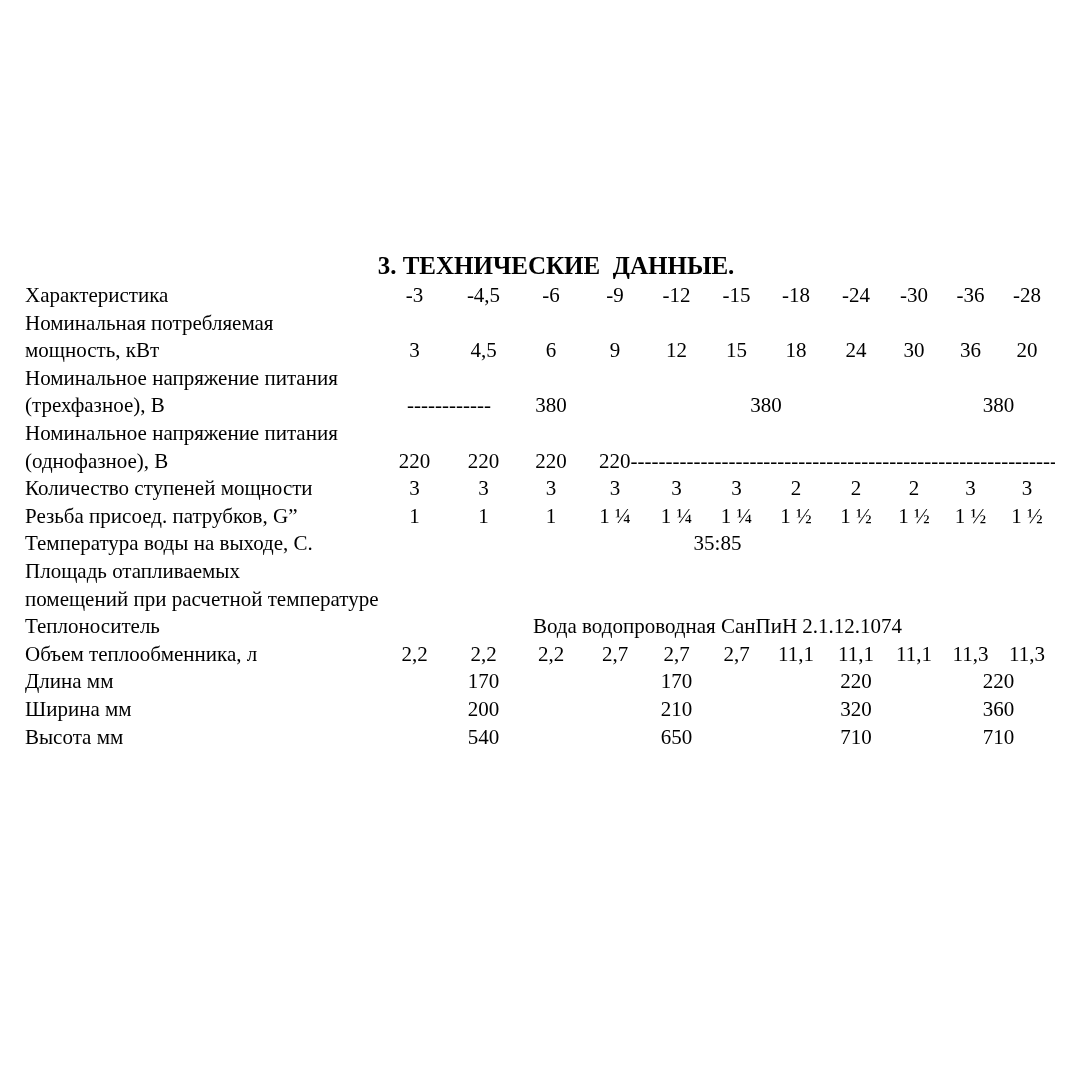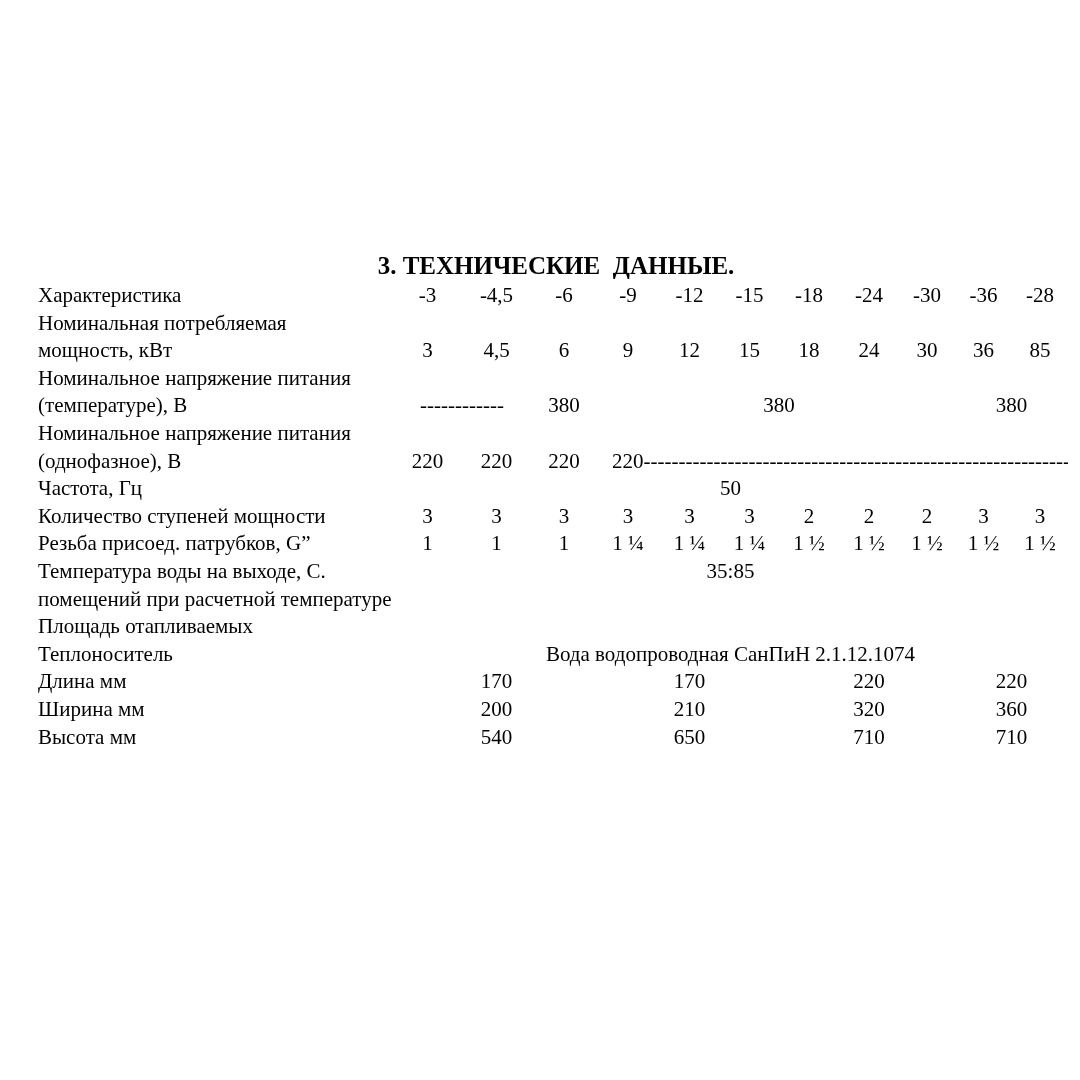--- a/index.html
+++ b/index.html
@@ -29,21 +29,20 @@
     margin-left: 16px;
   }
   table.tech-table {
     position: absolute;
     left: 25px;
     top: 282px;
     width: 1030px;
     border-collapse: collapse;
     table-layout: fixed;
     font-size: 21px;
-    margin-left: 13px;
   }
   table.tech-table td {
     padding: 0;
     line-height: 27.6px;
     height: 27.6px;
     text-align: center;
     white-space: nowrap;
     overflow: hidden;
     vertical-align: bottom;
   }
@@ -111,38 +110,38 @@
           <td>3</td>
           <td>4,5</td>
           <td>6</td>
           <td>9</td>
           <td>12</td>
           <td>15</td>
           <td>18</td>
           <td>24</td>
           <td>30</td>
           <td>36</td>
-          <td>85</td>
+          <td>20</td>
         </tr>
         <tr>
           <td class="lbl">Номинальное напряжение питания</td>
           <td></td>
           <td></td>
           <td></td>
           <td></td>
           <td></td>
           <td></td>
           <td></td>
           <td></td>
           <td></td>
           <td></td>
           <td></td>
         </tr>
         <tr>
-          <td class="lbl">(температуре), В</td>
+          <td class="lbl">(трехфазное), В</td>
           <td colspan="2">------------</td>
           <td>380</td>
           <td></td>
           <td colspan="4">380</td>
           <td></td>
           <td colspan="2">380</td>
         </tr>
         <tr>
           <td class="lbl">Номинальное напряжение питания</td>
           <td></td>
@@ -156,24 +155,20 @@
           <td></td>
           <td></td>
           <td></td>
         </tr>
         <tr>
           <td class="lbl">(однофазное), В</td>
           <td>220</td>
           <td>220</td>
           <td>220</td>
           <td colspan="8" class="left">220----------------------------------------------------------------</td>
-        </tr>
-        <tr>
-          <td class="lbl">Частота, Гц</td>
-          <td colspan="11">50</td>
         </tr>
         <tr>
           <td class="lbl">Количество ступеней мощности</td>
           <td>3</td>
           <td>3</td>
           <td>3</td>
           <td>3</td>
           <td>3</td>
           <td>3</td>
           <td>2</td>
@@ -194,52 +189,66 @@
           <td>1 ½</td>
           <td>1 ½</td>
           <td>1 ½</td>
           <td>1 ½</td>
         </tr>
         <tr>
           <td class="lbl">Температура воды на выходе, С.</td>
           <td colspan="11">35:85</td>
         </tr>
         <tr>
+          <td class="lbl">Площадь отапливаемых</td>
+          <td></td>
+          <td></td>
+          <td></td>
+          <td></td>
+          <td></td>
+          <td></td>
+          <td></td>
+          <td></td>
+          <td></td>
+          <td></td>
+          <td></td>
+        </tr>
+        <tr>
           <td class="lbl">помещений при расчетной температуре</td>
-          <td></td>
-          <td></td>
-          <td></td>
-          <td></td>
-          <td></td>
-          <td></td>
-          <td></td>
-          <td></td>
-          <td></td>
-          <td></td>
-          <td></td>
-        </tr>
-        <tr>
-          <td class="lbl">Площадь отапливаемых</td>
           <td></td>
           <td></td>
           <td></td>
           <td></td>
           <td></td>
           <td></td>
           <td></td>
           <td></td>
           <td></td>
           <td></td>
           <td></td>
         </tr>
         <tr>
           <td class="lbl">Теплоноситель</td>
           <td colspan="11">Вода водопроводная СанПиН 2.1.12.1074</td>
         </tr>
         <tr>
+          <td class="lbl">Объем теплообменника, л</td>
+          <td>2,2</td>
+          <td>2,2</td>
+          <td>2,2</td>
+          <td>2,7</td>
+          <td>2,7</td>
+          <td>2,7</td>
+          <td>11,1</td>
+          <td>11,1</td>
+          <td>11,1</td>
+          <td>11,3</td>
+          <td>11,3</td>
+        </tr>
+        <tr>
           <td class="lbl">Длина мм</td>
           <td></td>
           <td>170</td>
           <td colspan="2"></td>
           <td>170</td>
           <td colspan="2"></td>
           <td>220</td>
           <td></td>
           <td colspan="2">220</td>
         </tr>

